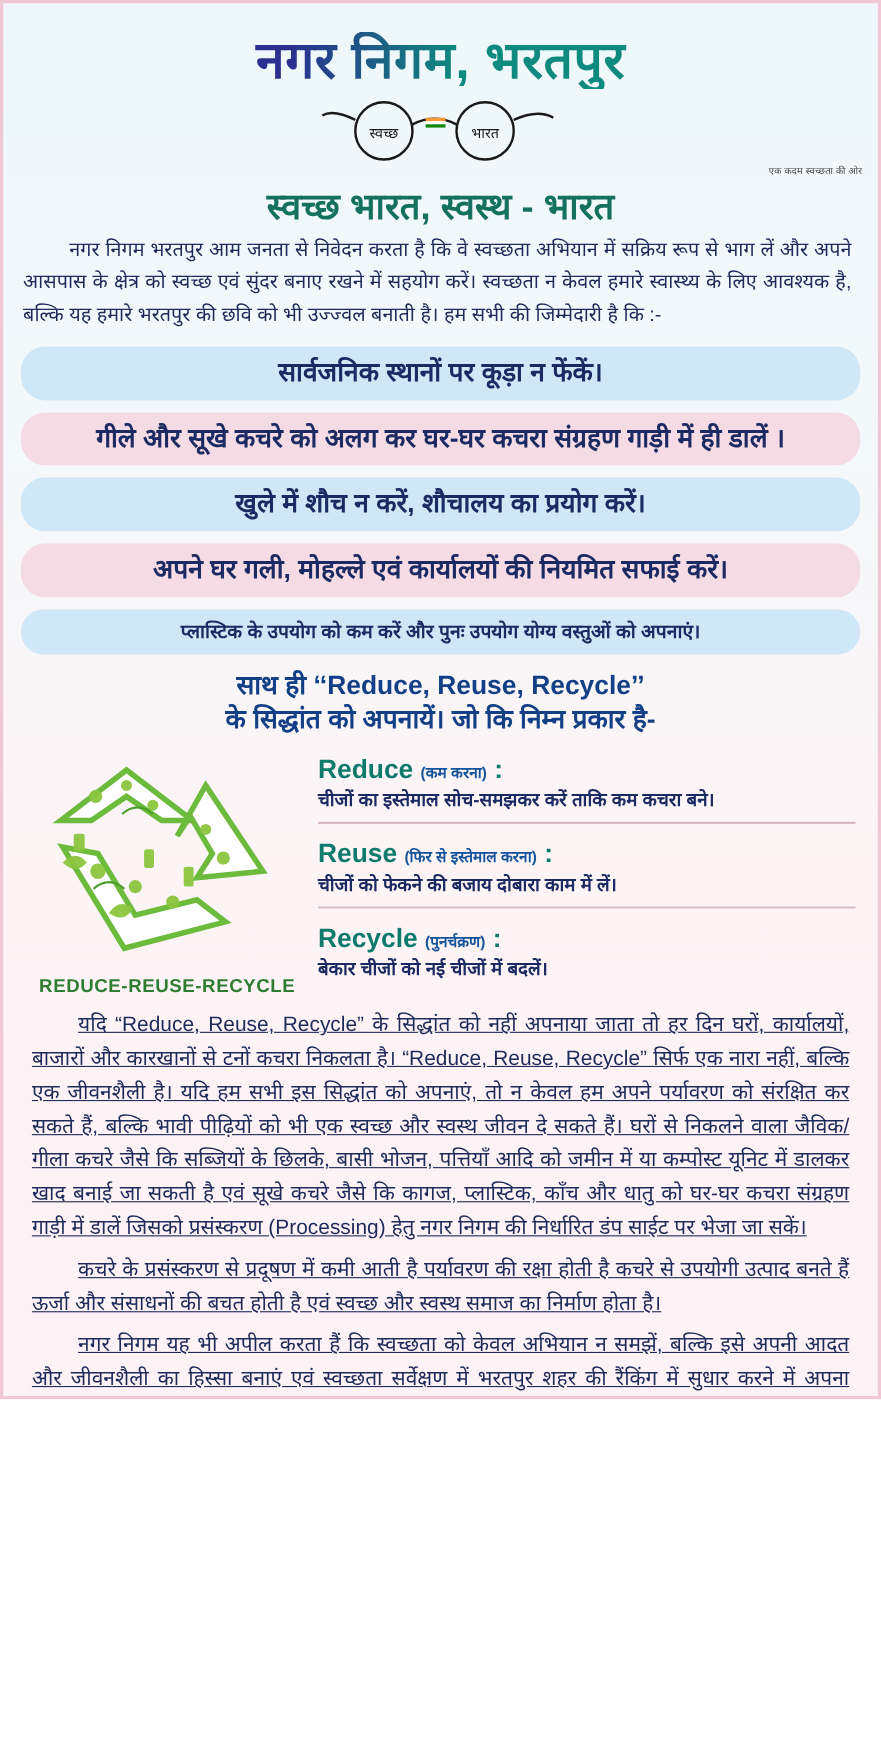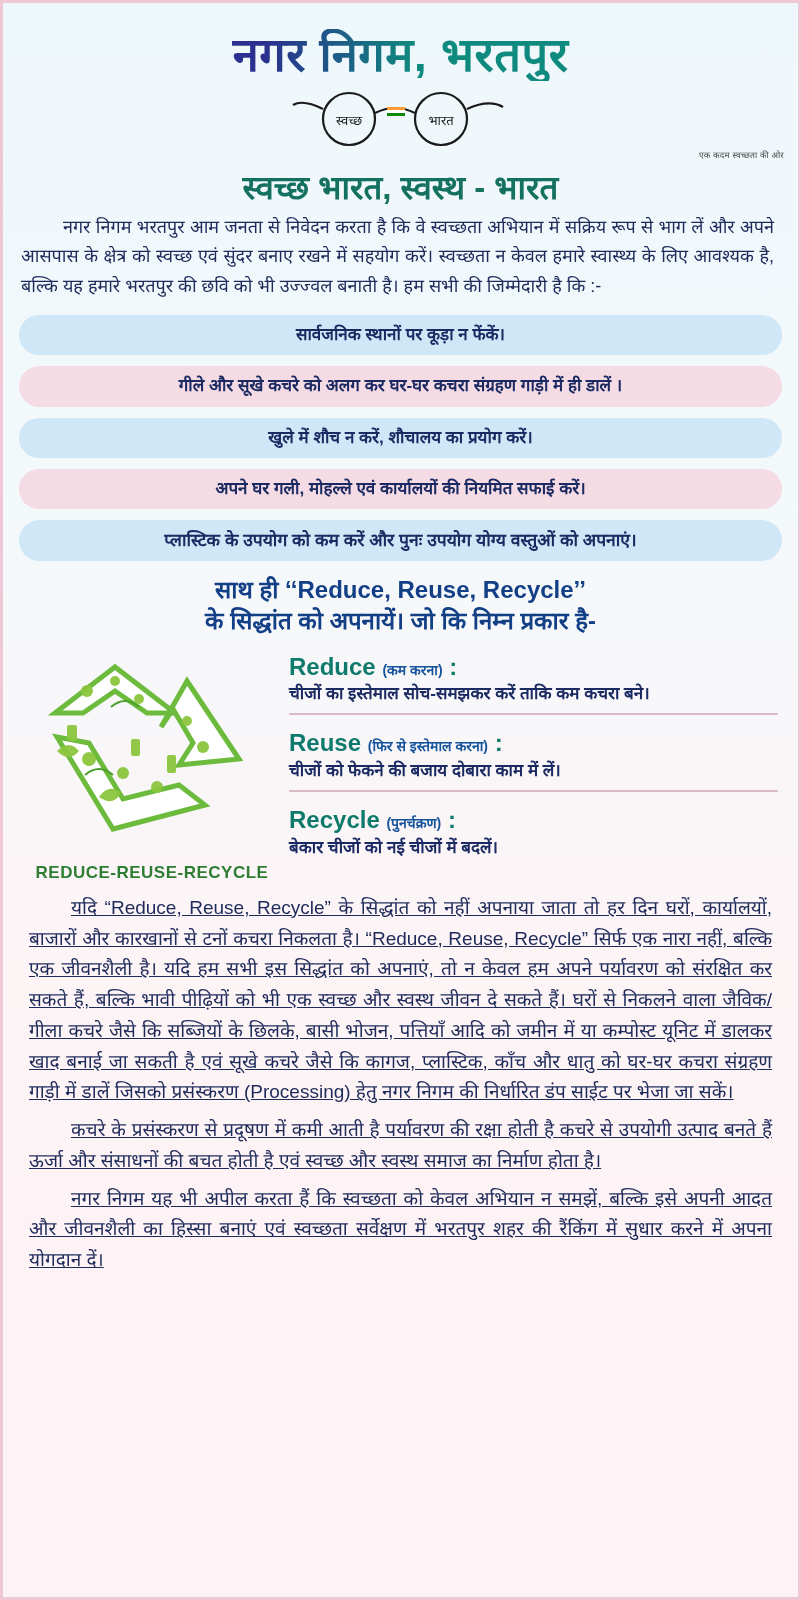--- a/index.html
+++ b/index.html
@@ -9,21 +9,21 @@
   body {
     width: 801px;
     height: 1600px;
     font-family: "Liberation Sans", sans-serif;
     background: #ffffff;
     overflow: hidden;
   }
   .poster {
     position: relative;
     width: 801px;
-    height: 1600px;
+    height: 1272px;
     box-sizing: border-box;
     background: linear-gradient(180deg, #eef7fb 0%, #f3f9fb 30%, #fdf4f6 60%, #fdf2f5 100%);
     border: 3px solid #f0c7d4;
     overflow: hidden;
   }
   .inner {
     padding: 12px 14px 8px 14px;
   }
   
   .main-title {
@@ -77,21 +77,21 @@
     text-align: justify;
     line-height: 1.62;
     margin: 6px 10px 14px 4px;
     text-indent: 42px;
   }
   
   .points { margin: 0 2px; }
   .point {
     border-radius: 22px;
     text-align: center;
-    font-size: 17px;
+    font-size: 24px;
     font-weight: bold;
     color: #1b2a62;
     padding: 10px 8px;
     margin-bottom: 11px;
     line-height: 1.2;
   }
   .point.blue { background: #cfe7f7; }
   .point.pink { background: #f4dbe4; text-align: center; }
   .point.small { font-size: 17.5px; }
   
@@ -112,21 +112,21 @@
   .rrr-left {
     width: 258px;
     flex: 0 0 258px;
     text-align: center;
   }
   .rrr-caption {
     font-size: 17px;
     font-weight: bold;
     color: #2e7d32;
     letter-spacing: 0.5px;
-    margin-top: 12px;
+    margin-top: 2px;
   }
   .rrr-right {
     flex: 1;
     padding-left: 8px;
     padding-top: 6px;
   }
   .rrr-item { margin-bottom: 14px; }
   .rrr-item:last-child { margin-bottom: 2px; }
   .rrr-term {
     font-size: 24px;

